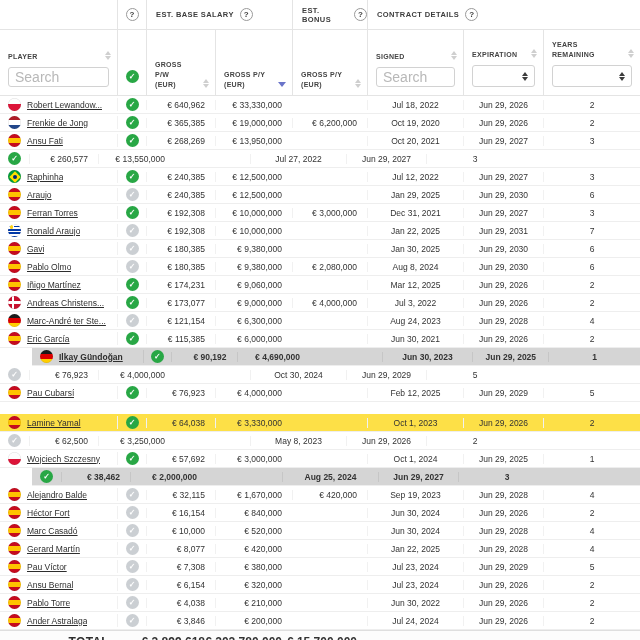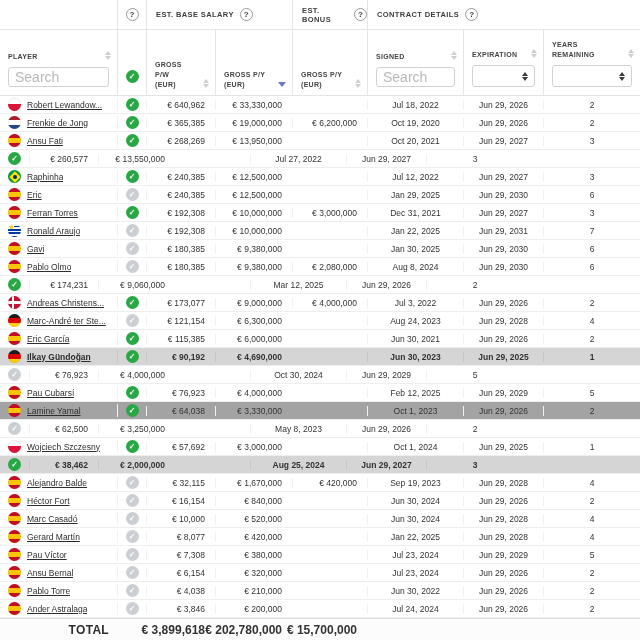--- a/index.html
+++ b/index.html
@@ -46,23 +46,23 @@
   .chk { width:13px; height:13px; border-radius:50%; background:#28a745; color:#fff; display:inline-flex;
          align-items:center; justify-content:center; font-size:8px; font-weight:bold; flex:0 0 13px; }
   .chk.gray { background:#cbcfd3; }
   .hchk-cell { align-items:center; }
   .hchk-cell .chk { margin-bottom:12px; cursor:pointer; }
 
   
   .row { display:flex; height:18px; border-bottom:1px solid #eeeeee; align-items:center; }
   .row > div { display:flex; align-items:center; border-left:1px solid #f1f1f1; }
   .row > div:first-child { border-left:none; }
-  .row.hl-gray { background:#d5d5d5; font-weight:bold; }
+  .row.hl-gray { background:#d5d5d5; font-weight:bold;margin-left:32px; }
   .row.hl-gray > div { border-left-color:#c6c6c6; border-bottom-color:#c6c6c6; }
-  .row.hl-yellow { background:#a3a3a3; }
+  .row.hl-yellow { background:#fde047;margin-top:12px; }
 
   .cell-player { padding-left:8px; gap:6px; overflow:hidden; }
   .pname { color:#2e2e2e; text-decoration:underline; white-space:nowrap; overflow:hidden; cursor:pointer; }
   .cell-chk { justify-content:center; }
   .num { justify-content:flex-end; padding-right:10px; white-space:nowrap; }
   .ctr { justify-content:center; white-space:nowrap; }
 
   
   .flag { width:13px; height:13px; border-radius:50%; position:relative; overflow:hidden; flex:0 0 13px;
           box-shadow:inset 0 0 0 .5px rgba(0,0,0,.12); }
@@ -265,21 +265,21 @@
         <div class="c-pw num">€ 240,385</div>
         <div class="c-py num">€ 12,500,000</div>
         <div class="c-bonus num"></div>
         <div class="c-signed ctr">Jul 12, 2022</div>
         <div class="c-exp ctr">Jun 29, 2027</div>
         <div class="c-years ctr">3</div>
       </div>
       <div class="row">
         <div class="c-player cell-player">
           <div class="flag flag-es"></div>
-          <div class="pname">Eric</div>
+          <div class="pname">Araujo</div>
         </div>
         <div class="c-chk cell-chk">
           <div class="chk gray">✓</div>
         </div>
         <div class="c-pw num">€ 240,385</div>
         <div class="c-py num">€ 12,500,000</div>
         <div class="c-bonus num"></div>
         <div class="c-signed ctr">Jan 29, 2025</div>
         <div class="c-exp ctr">Jun 29, 2030</div>
         <div class="c-years ctr">6</div>
@@ -338,20 +338,24 @@
           <div class="chk gray">✓</div>
         </div>
         <div class="c-pw num">€ 180,385</div>
         <div class="c-py num">€ 9,380,000</div>
         <div class="c-bonus num">€ 2,080,000</div>
         <div class="c-signed ctr">Aug 8, 2024</div>
         <div class="c-exp ctr">Jun 29, 2030</div>
         <div class="c-years ctr">6</div>
       </div>
       <div class="row">
+        <div class="c-player cell-player">
+          <div class="flag flag-es"></div>
+          <div class="pname">Iñigo Martínez</div>
+        </div>
         <div class="c-chk cell-chk">
           <div class="chk">✓</div>
         </div>
         <div class="c-pw num">€ 174,231</div>
         <div class="c-py num">€ 9,060,000</div>
         <div class="c-bonus num"></div>
         <div class="c-signed ctr">Mar 12, 2025</div>
         <div class="c-exp ctr">Jun 29, 2026</div>
         <div class="c-years ctr">2</div>
       </div>

